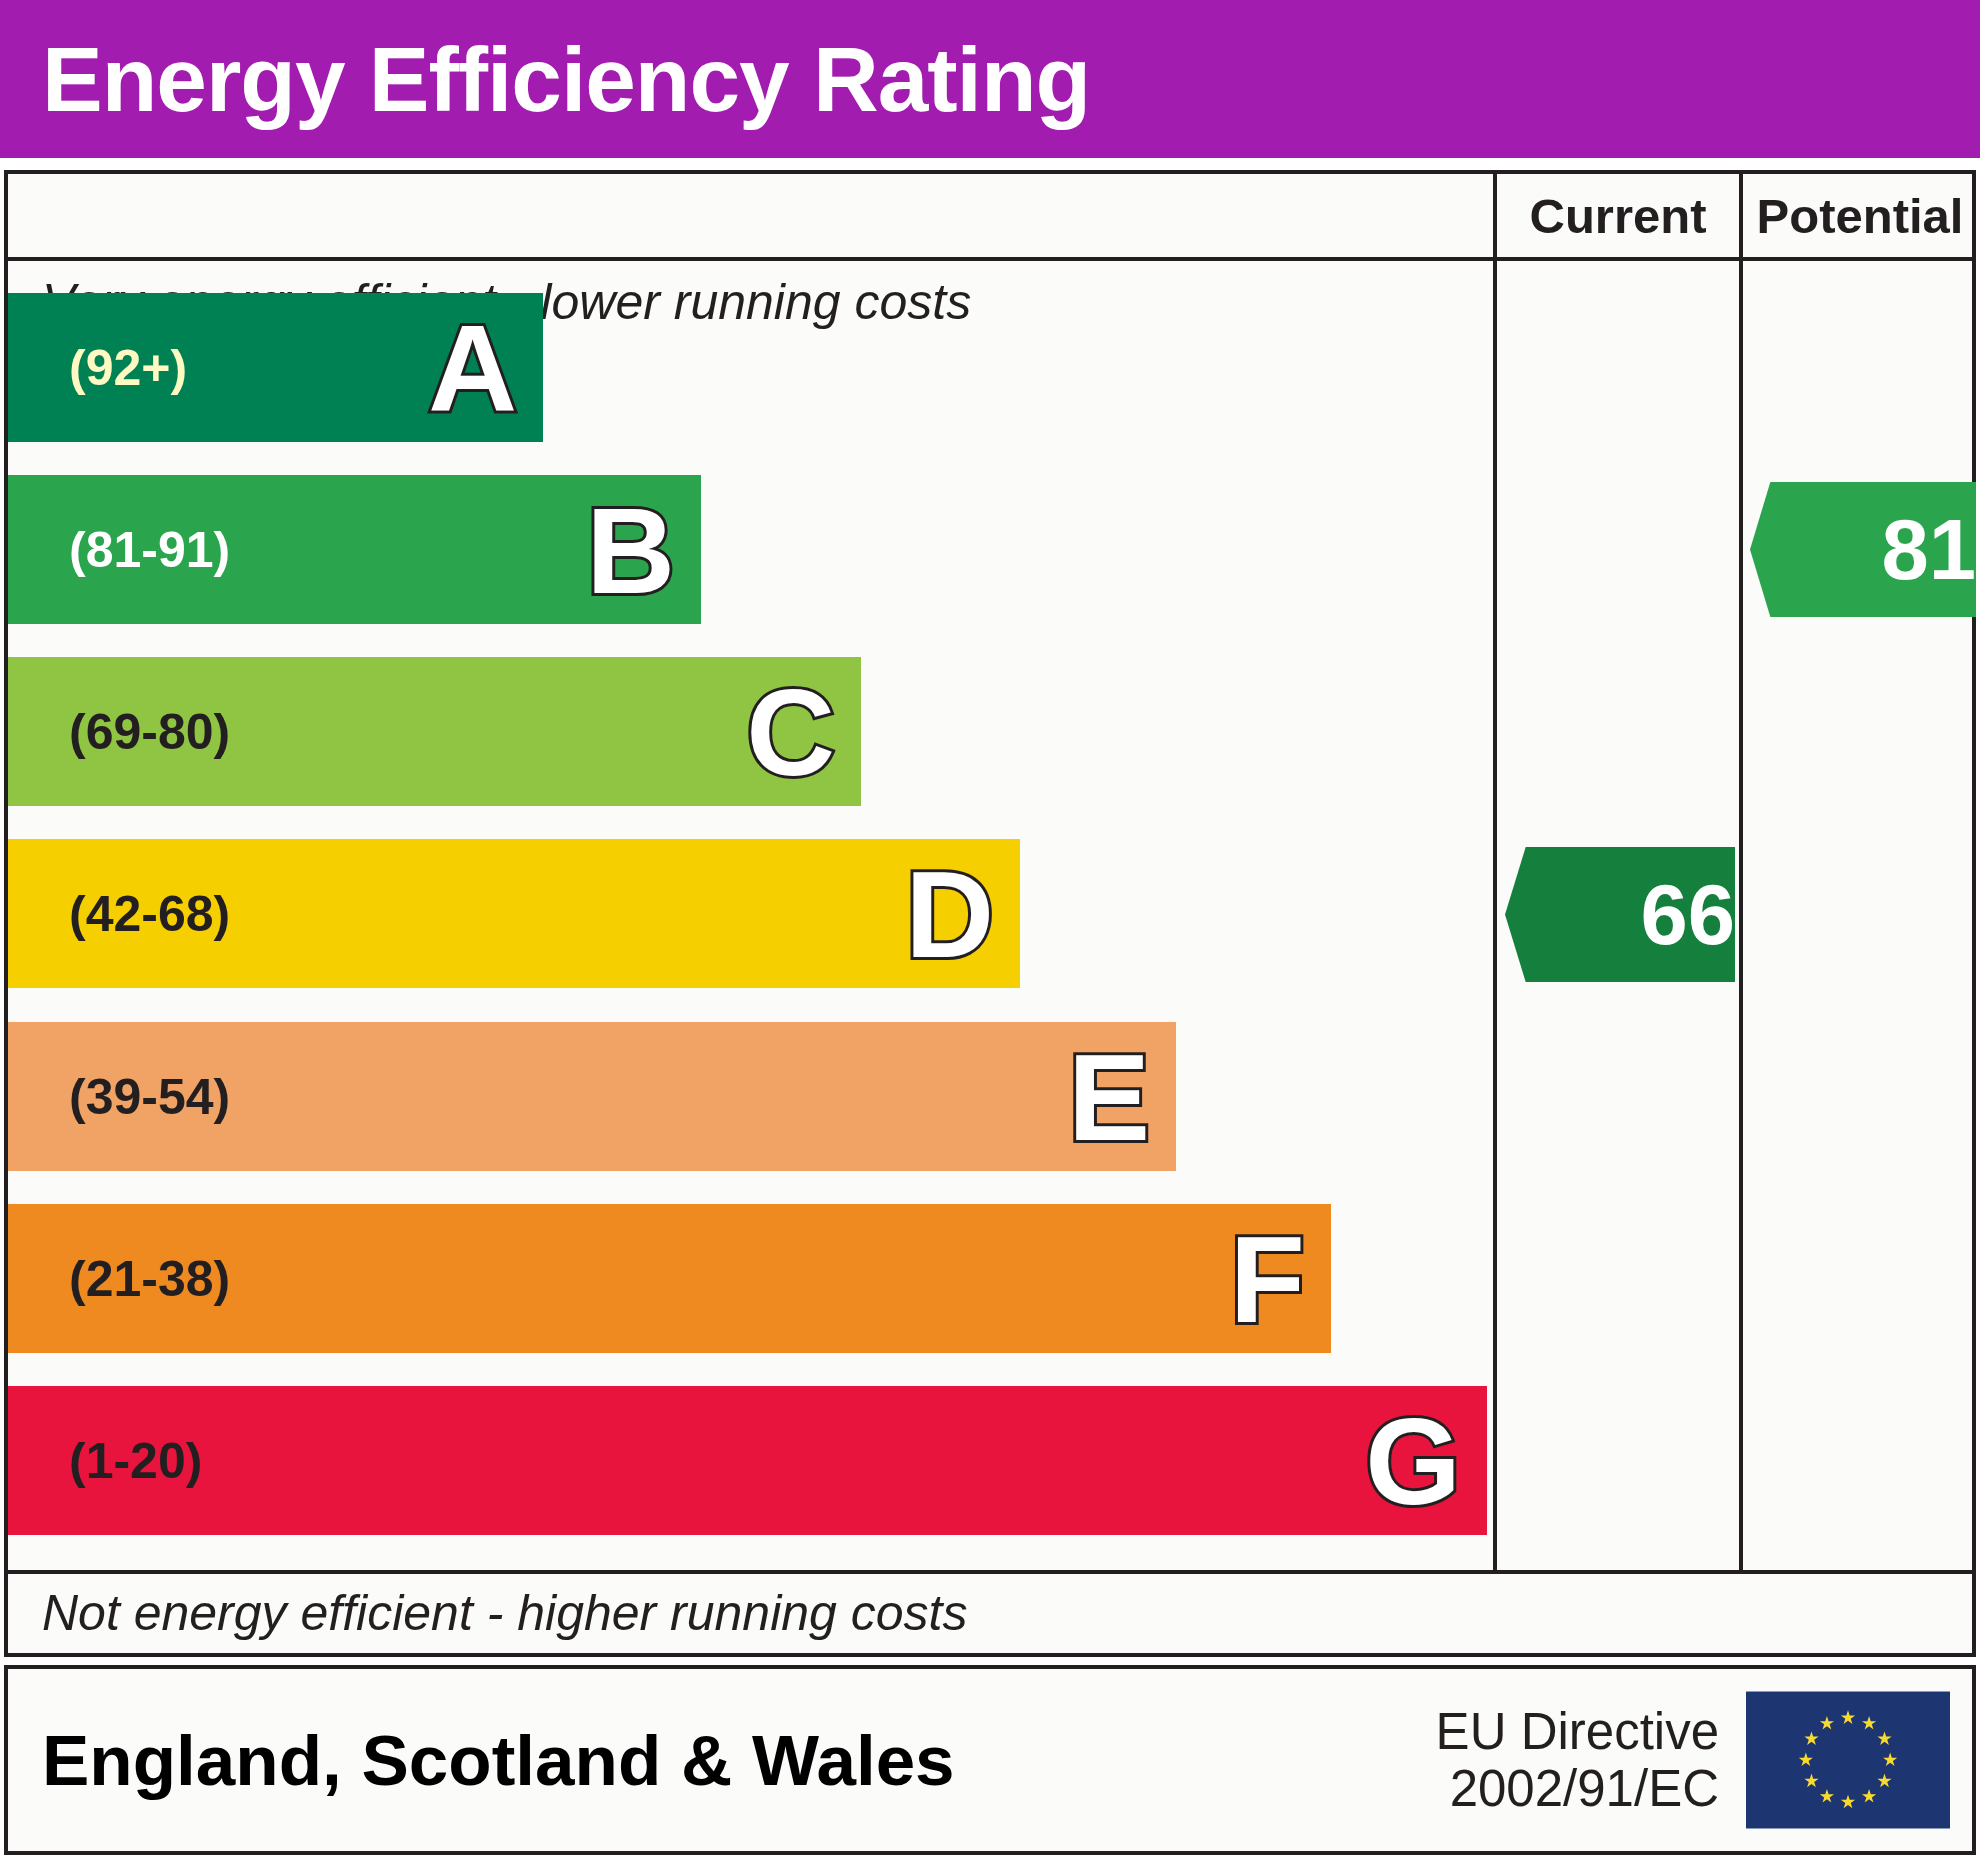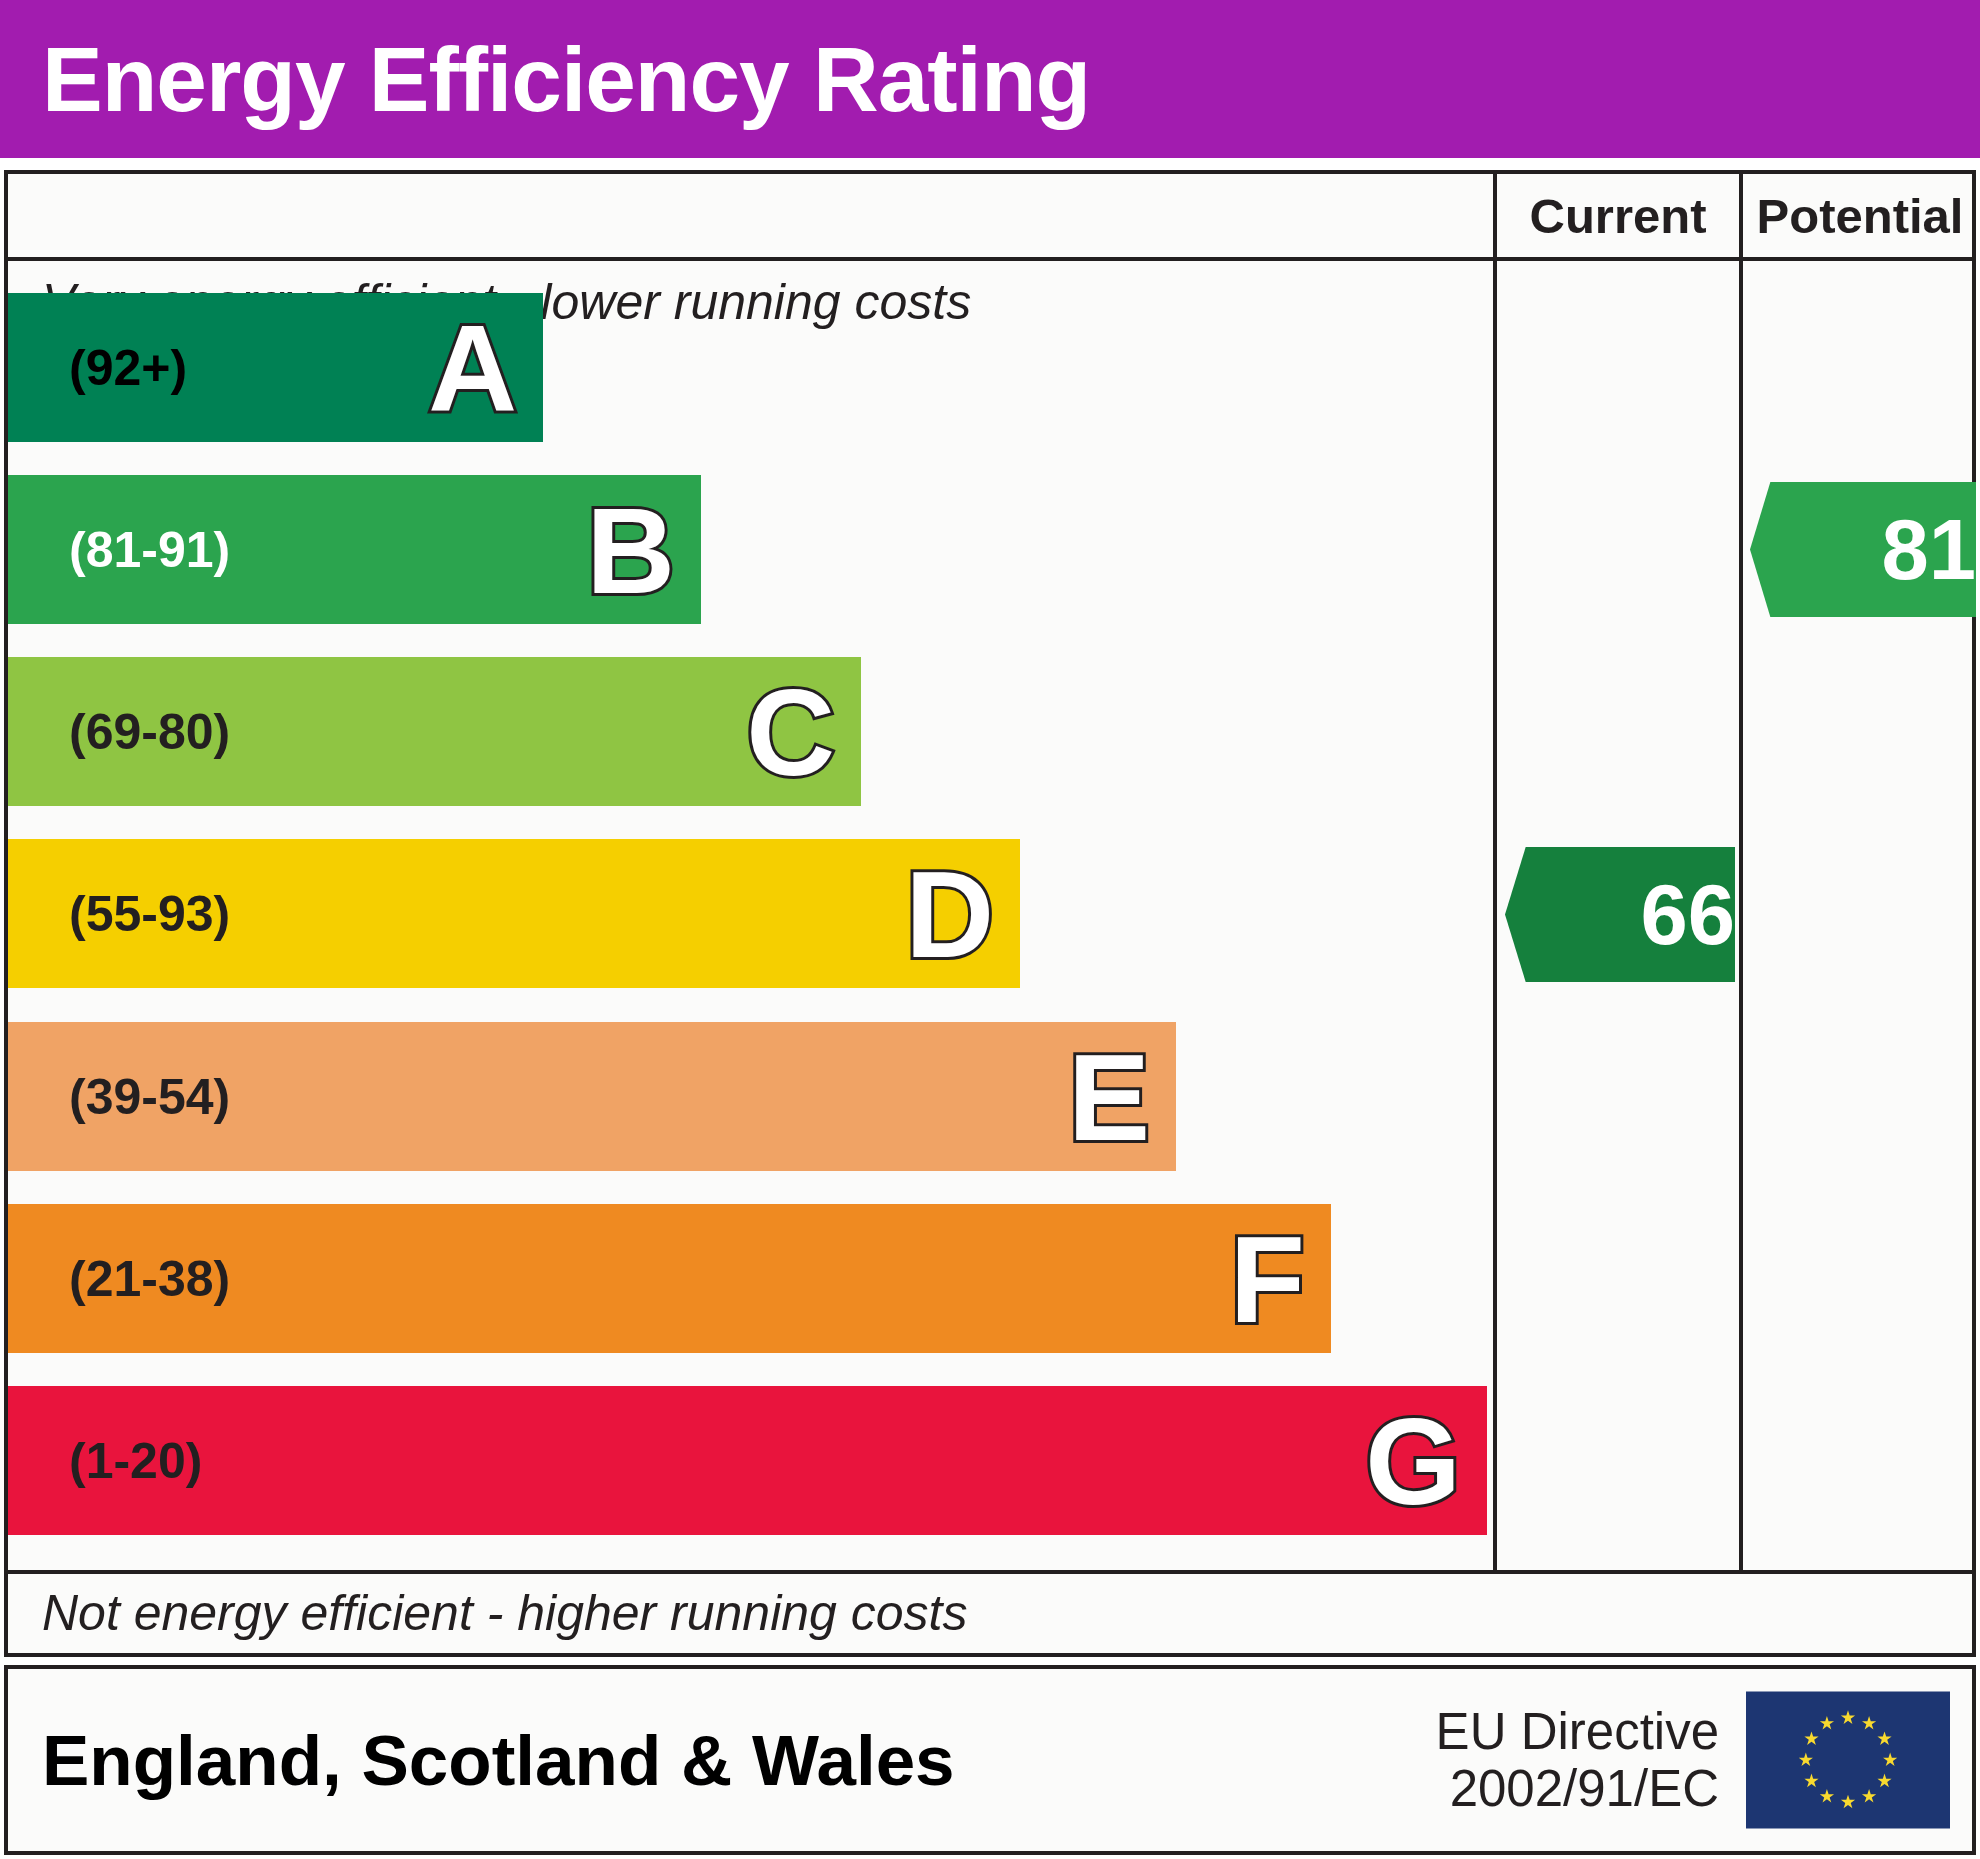--- a/index.html
+++ b/index.html
@@ -217,33 +217,33 @@
       <div class="col-head current">Current</div>
     </div>
 
     <div class="vrule v1"></div>
     <div class="vrule v2"></div>
 
     <div class="caption top">Very energy efficient - lower running costs</div>
 
     <div class="bands">
         <div class="band" style="top: 0px; width: 535px; background: rgb(0, 129, 84);">
-          <span class="range" style="color: #000000;">(92+)</span>
+          <span class="range" style="color: #fef9c3;">(92+)</span>
           <span class="letter">A</span>
         </div>
         <div class="band" style="top: 182px; width: 693px; background: rgb(43, 164, 78);">
           <span class="range" style="color: rgb(255, 255, 255);">(81-91)</span>
           <span class="letter">B</span>
         </div>
         <div class="band" style="top: 364px; width: 853px; background: rgb(143, 197, 67);">
           <span class="range" style="color: rgb(35, 31, 32);">(69-80)</span>
           <span class="letter">C</span>
         </div>
         <div class="band" style="top: 546px; width: 1012px; background: rgb(245, 207, 0);">
-          <span class="range" style="color: rgb(35, 31, 32);">(55-93)</span>
+          <span class="range" style="color: rgb(35, 31, 32);">(42-68)</span>
           <span class="letter">D</span>
         </div>
         <div class="band" style="top: 729px; width: 1168px; background: rgb(240, 163, 101);">
           <span class="range" style="color: rgb(35, 31, 32);">(39-54)</span>
           <span class="letter">E</span>
         </div>
         <div class="band" style="top: 911px; width: 1323px; background: rgb(239, 138, 33);">
           <span class="range" style="color: rgb(35, 31, 32);">(21-38)</span>
           <span class="letter">F</span>
         </div>

